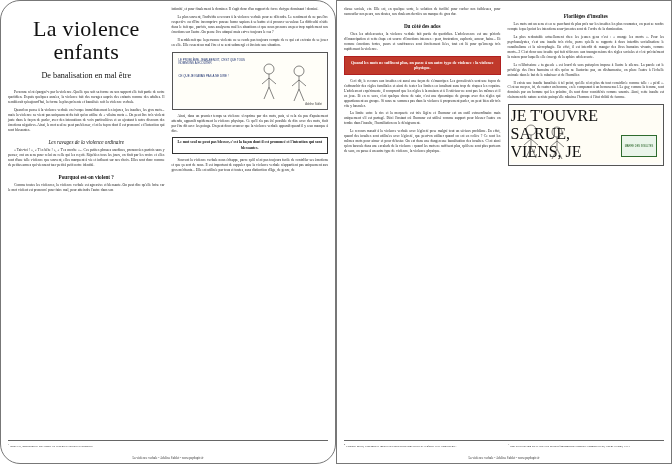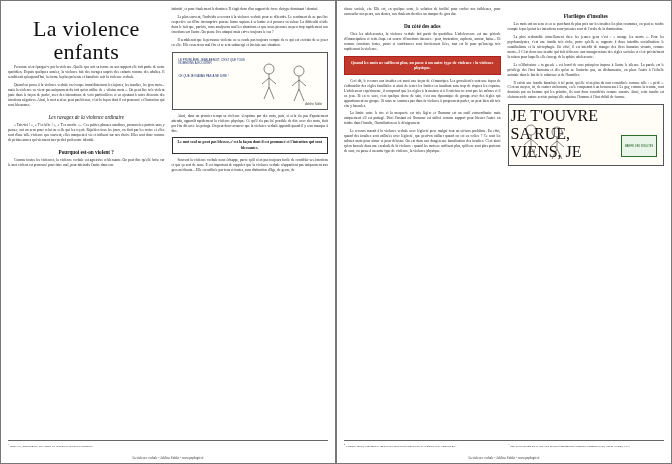--- a/index.html
+++ b/index.html
@@ -12,21 +12,21 @@
   }
   .spread{display:flex;width:672px;height:464px;gap:0;}
   .page{
     position:relative;
     width:336px;height:464px;
     box-sizing:border-box;
     border:1px solid #777;
     background:#fff;
     padding:6px 7px 14px 7px;
   }
-  .page.left{border-right:1px solid #777;}
+  .page.left{border-right:1px solid #777;border-radius:20px;}
   .cols{display:flex;gap:7px;height:404px;}
   .col{width:50%;box-sizing:border-box;}
   .col p, .col div.txt{
     font-size:3.6px;
     line-height:1.38;
     text-align:justify;
     margin:0 0 3px 0;
     text-indent:6px;
     color:#1a1a1a;
   }
@@ -138,20 +138,21 @@
 <div class="spread">
 
   <div class="page left">
     <div class="cols">
 
       <div class="col">
         <h1 class="title">
           <span>La violence</span><br>
           <span>enfants</span>
         </h1>
+        <h2 class="subtitle">De banalisation en mal être</h2>
         <p>Personne n'est épargné-e par la violence. Quelle que soit sa forme ou son support elle fait partie de notre quotidien. Depuis quelques années, la violence  fait des ravages auprès des enfants comme des adultes. Il semblerait qu'aujourd'hui, la forme la plus présente et banalisée soit la violence verbale.</p>
         <p>Quand on pense à la violence verbale on évoque immédiatement les injures, les insultes, les gros mots... mais la violence ne vient pas uniquement du fait qu'on utilise de « vilains mots ». On peut être très violent juste dans le façon de parler, avec des intonations de voix particulières et en ajoutant à notre discours des émotions négatives. Ainsi, le mot seul ne peut pas blesser, c'est la façon dont il est prononcé et l'intention qui sont blessantes.</p>
         <h3 class="head">Les ravages de la violence ordinaire</h3>
         <p>« Tais-toi ! », « T'es bête ! », « T'es moche »... Ces petites phrases anodines, prononcées parfois sans y penser, ont un sens pour celui ou celle qui les reçoit. Répétées tous les jours, on finit par les croire et elles sont d'une telle violence que souvent, elles marquent à vie et influent sur nos choix. Elles sont donc comme de petites armes qui viennent tuer petit à petit notre identité.</p>
         <h3 class="headb">Pourquoi est-on violent ?</h3>
         <p>Comme toutes les violences, la violence verbale est agressive et blessante. On peut dire qu'elle brise car le mot violent est prononcé pour faire mal, pour atteindre l'autre dans son</p>
       </div>
 
       <div class="col">
         <p class="noind">intimité, et pour finalement le dominer. Il s'agit donc d'un rapport de force du type dominant / dominé.</p>

